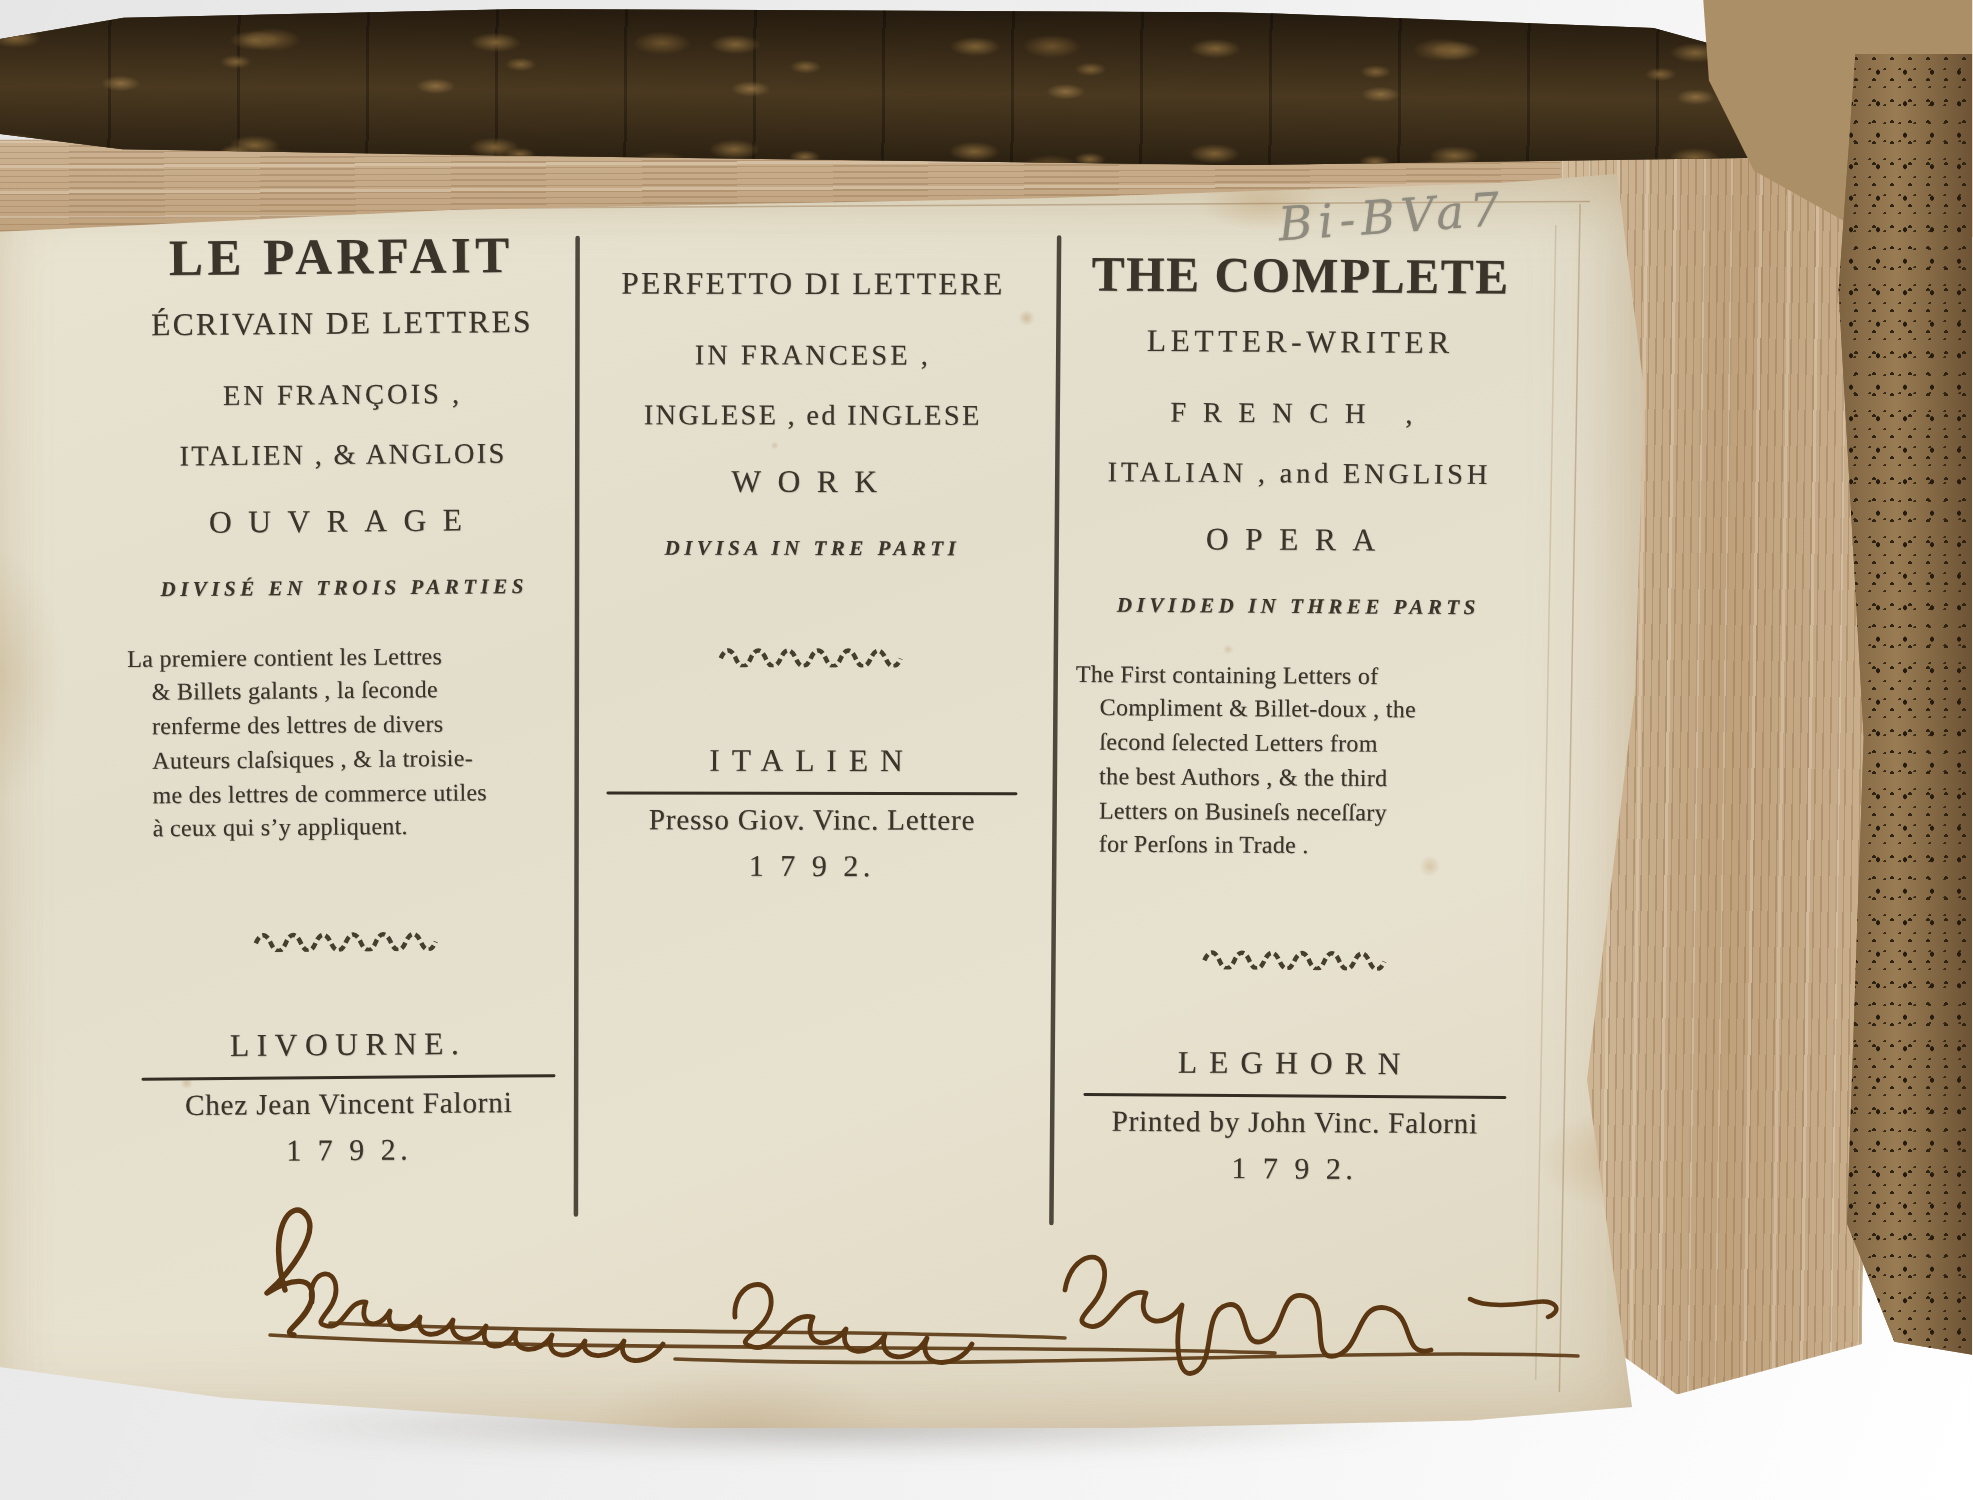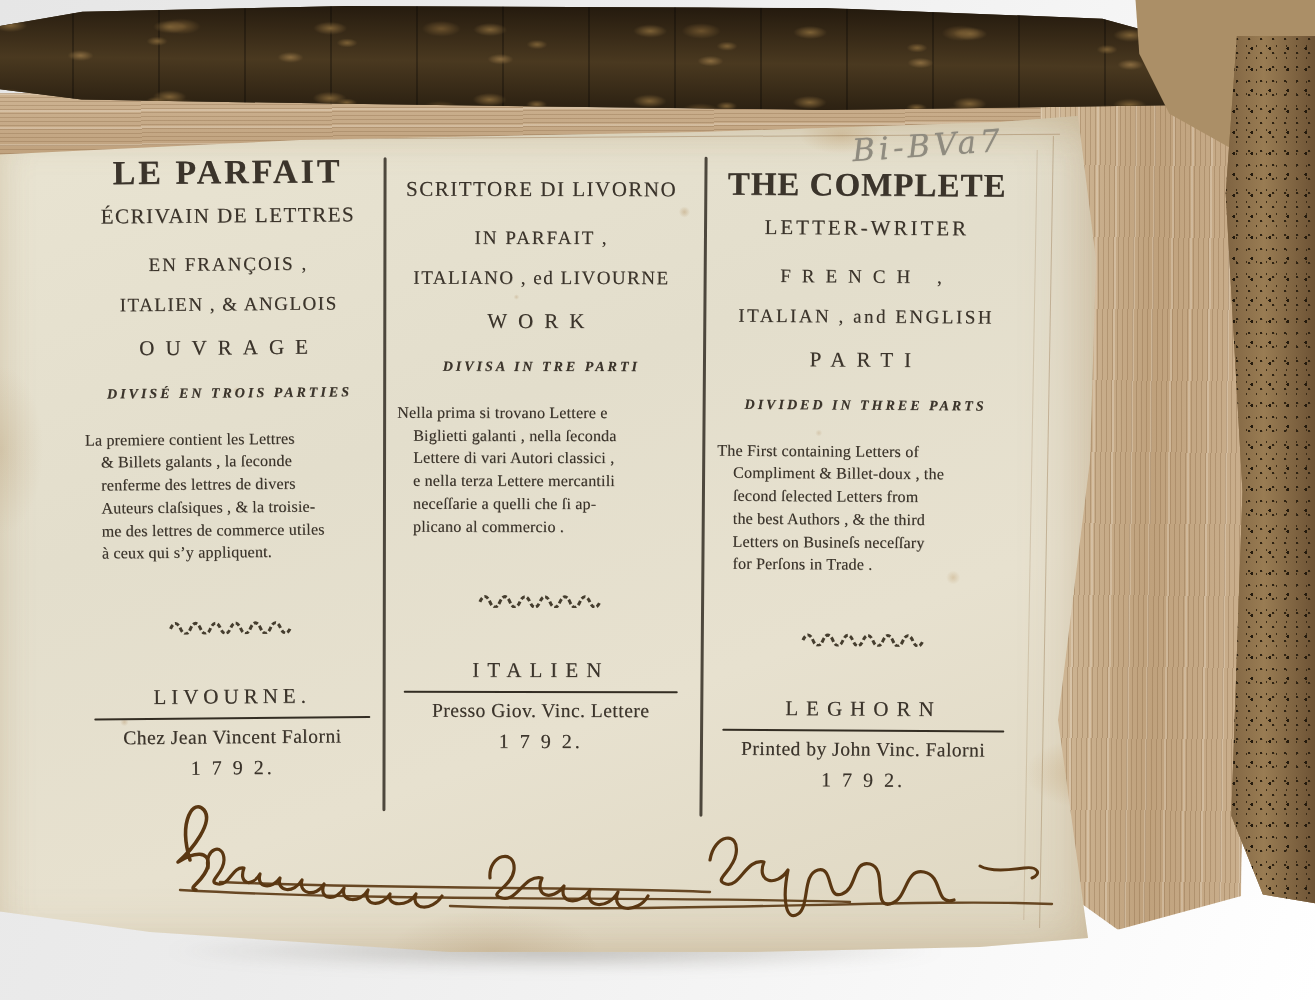--- a/index.html
+++ b/index.html
@@ -157,48 +157,42 @@
         </svg>
         <div class="imprint">
           <div class="city">LIVOURNE.</div>
           <div class="imprint-rule"></div>
           <div class="pub">Chez Jean Vincent Falorni</div>
           <div class="year">1 7 9 2.</div>
         </div>
       </div>
 
       <div class="col col-it">
-        <div class="t2">SCRITTORE DI LIVORNO</div>
-        <div class="t3">IN PARFAIT ,</div>
-        <div class="t4">ITALIANO , ed LIVOURNE</div>
+        <div class="t2">PERFETTO DI LETTERE</div>
+        <div class="t3">IN FRANCESE ,</div>
+        <div class="t4">INGLESE , ed INGLESE</div>
         <div class="t5">WORK</div>
         <div class="t6">DIVISA IN TRE PARTI</div>
-        <div class="desc">Nella prima si trovano Lettere e
-Biglietti galanti , nella ſeconda
-Lettere di vari Autori classici ,
-e nella terza Lettere mercantili
-neceſſarie a quelli che ſi ap-
-plicano al commercio .</div>
         <svg class="squig" width="128" height="14" viewBox="0 0 128 14">
           <path d="M3,8 c3,-7 7,-7 10,0 c3,7 7,7 10,0 c3,-7 7,-7 10,0 c3,7 7,7 10,0 c3,-7 7,-7 10,0 c3,7 7,7 10,0 c3,-7 7,-7 10,0 c3,7 7,7 10,0 c3,-7 7,-7 10,0 c3,7 7,7 10,0 c3,-7 7,-7 10,0 c3,7 7,7 10,0" fill="none" stroke="currentColor" stroke-width="3" stroke-dasharray="4.5 2.5"></path>
         </svg>
         <div class="imprint">
           <div class="city">ITALIEN</div>
           <div class="imprint-rule"></div>
           <div class="pub">Presso Giov. Vinc. Lettere</div>
           <div class="year">1 7 9 2.</div>
         </div>
       </div>
 
       <div class="col col-en">
         <div class="t1">THE COMPLETE</div>
         <div class="t2">LETTER-WRITER</div>
         <div class="t3">FRENCH ,</div>
         <div class="t4">ITALIAN , and ENGLISH</div>
-        <div class="t5">PARTI</div>
+        <div class="t5">OPERA</div>
         <div class="t6">DIVIDED IN THREE PARTS</div>
         <div class="desc">The First containing Letters of
 Compliment &amp; Billet-doux , the
 ſecond ſelected Letters from
 the best Authors , &amp; the third
 Letters on Busineſs neceſſary
 for Perſons in Trade .</div>
         <svg class="squig" width="128" height="14" viewBox="0 0 128 14">
           <path d="M3,8 c3,-7 7,-7 10,0 c3,7 7,7 10,0 c3,-7 7,-7 10,0 c3,7 7,7 10,0 c3,-7 7,-7 10,0 c3,7 7,7 10,0 c3,-7 7,-7 10,0 c3,7 7,7 10,0 c3,-7 7,-7 10,0 c3,7 7,7 10,0 c3,-7 7,-7 10,0 c3,7 7,7 10,0" fill="none" stroke="currentColor" stroke-width="3" stroke-dasharray="4.5 2.5"></path>
         </svg>

